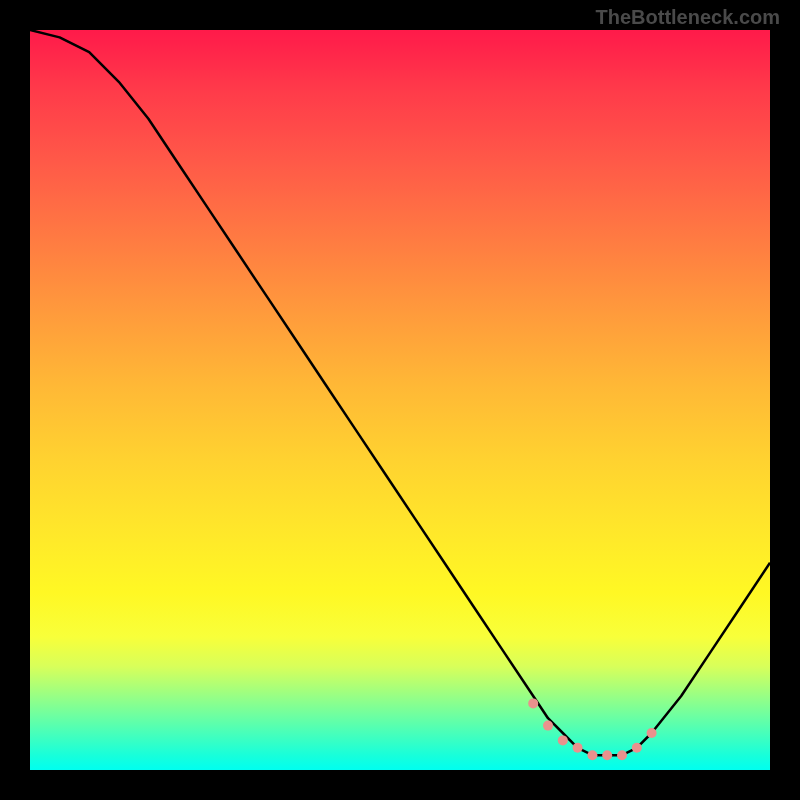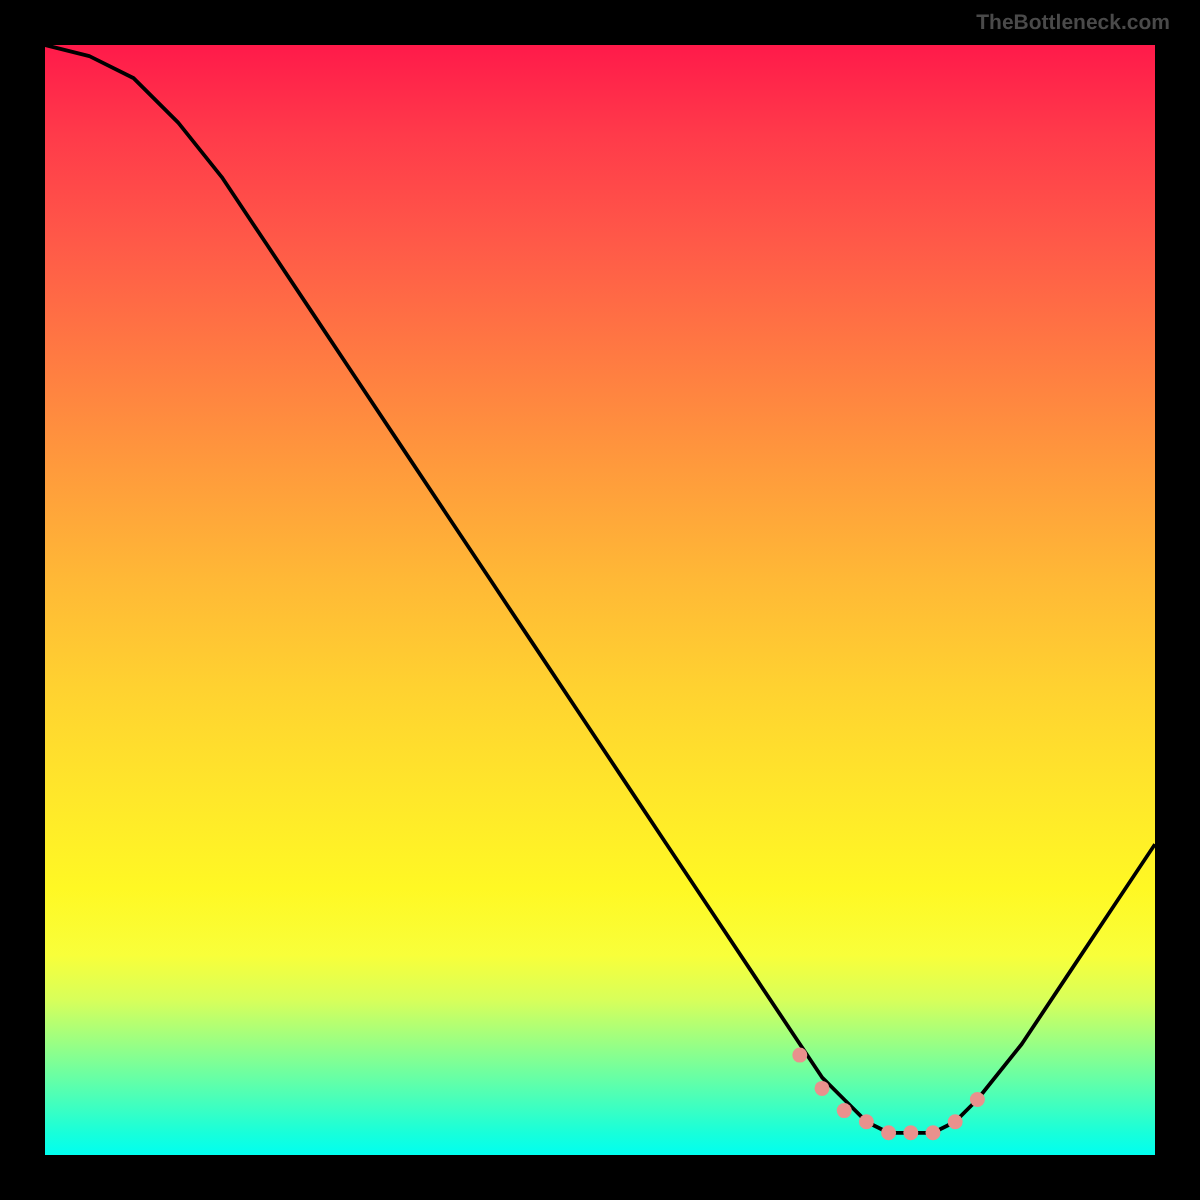--- a/index.html
+++ b/index.html
@@ -8,21 +8,21 @@
     height: 800px;
     background: #000;
     position: relative;
     font-family: Arial, sans-serif;
   }
   .watermark {
     position: absolute;
     top: 6px;
     right: 20px;
     color: #4a4a4a;
-    font-size: 14px;
+    font-size: 20px;
     font-weight: bold;
     z-index: 10;
   }
   .plot-area {
     position: absolute;
     left: 30px;
     top: 30px;
     width: 740px;
     height: 740px;
   }

